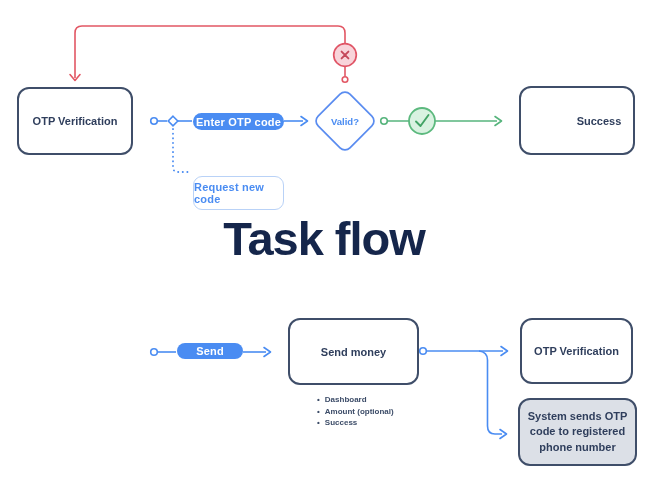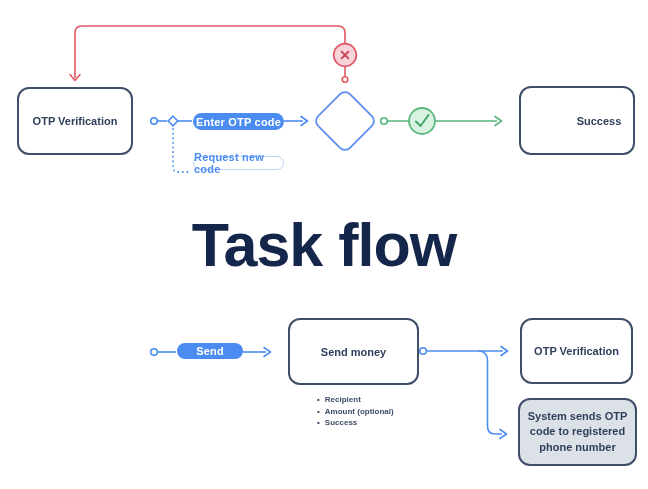--- a/index.html
+++ b/index.html
@@ -29,36 +29,36 @@
   }
   .pill.solid{background:#4a8cf2;color:#fff;}
   .pill.outline{background:#fff;border:1.2px solid #b9d2f7;color:#4a8cf2;}
   .decision-label{
     position:absolute;left:313px;top:88px;width:64px;height:66px;
     display:flex;align-items:center;justify-content:center;
     color:#4a8cf2;font-weight:bold;font-size:9.5px;pointer-events:none;
   }
   .title{
     position:absolute;left:0;right:0;top:215px;text-align:center;
-    font-size:61px;font-weight:bold;letter-spacing:-1px;color:#15264b;line-height:1;
+    font-size:47px;font-weight:bold;letter-spacing:-1px;color:#15264b;line-height:1;
   }
   .bullets{position:absolute;left:317px;top:396px;}
   .bullet-row{display:flex;align-items:flex-start;gap:5px;height:11.5px;
     font-size:8px;font-weight:bold;color:#3c4c68;}
   .bullet-dot{font-size:8px;line-height:1.1;}
   .bullet-text{line-height:1.1;}
 
   #n-otp-top{left:17px;top:87px;width:116px;height:68px;}
   #n-success{left:519px;top:86px;width:116px;height:69px;padding-left:44px;}
   #n-dashboard{left:19px;top:316px;width:113px;height:69px;}
   #n-sendmoney{left:288px;top:318px;width:131px;height:67px;}
   #n-otp-bottom{left:520px;top:318px;width:113px;height:66px;}
   #n-system{left:518px;top:398px;width:119px;height:68px;}
   #p-enter{left:193px;top:113px;width:91px;height:17px;}
-  #p-request{left:193px;top:156px;width:91px;height:14px;}
+  #p-request{left:193px;top:176px;width:91px;height:34px;}
   #p-send{left:177px;top:343px;width:66px;height:16px;}
 </style>
 </head>
 <body>
 
 <div id="canvas">
 
   <svg width="648" height="489" viewBox="0 0 648 489">
 
     <g>
@@ -113,34 +113,35 @@
       <path class="blue chev" d="M500,429.5 L506.5,434 L500,438.5"></path>
     </g>
   </svg>
 
   <div class="node" id="n-otp-top">OTP Verification</div>
 
   <div class="pill solid" id="p-enter">Enter OTP code</div>
 
   <div class="pill outline" id="p-request">Request new code</div>
 
+  <div class="decision-label">Valid?</div>
 
   <div class="node" id="n-success">Success</div>
 
   <div class="title">Task flow</div>
 
 
   <div class="pill solid" id="p-send">Send</div>
 
   <div class="node" id="n-sendmoney">Send money</div>
 
   <div class="bullets">
     <div class="bullet-row">
       <span class="bullet-dot">•</span>
-      <span class="bullet-text">Recipient</span>
+      <span class="bullet-text">Dashboard</span>
     </div>
     <div class="bullet-row">
       <span class="bullet-dot">•</span>
       <span class="bullet-text">Amount (optional)</span>
     </div>
     <div class="bullet-row">
       <span class="bullet-dot">•</span>
       <span class="bullet-text">Success</span>
     </div>
   </div>

